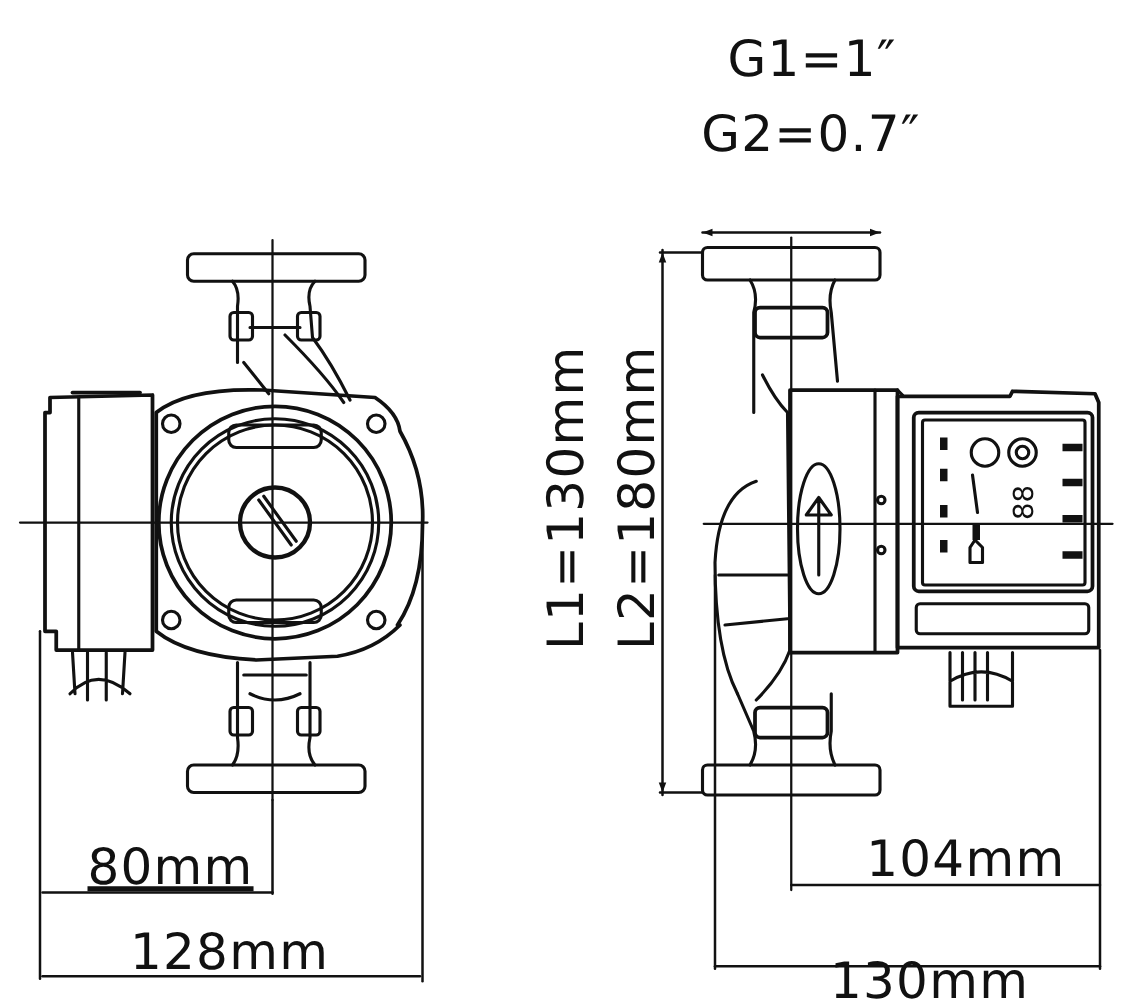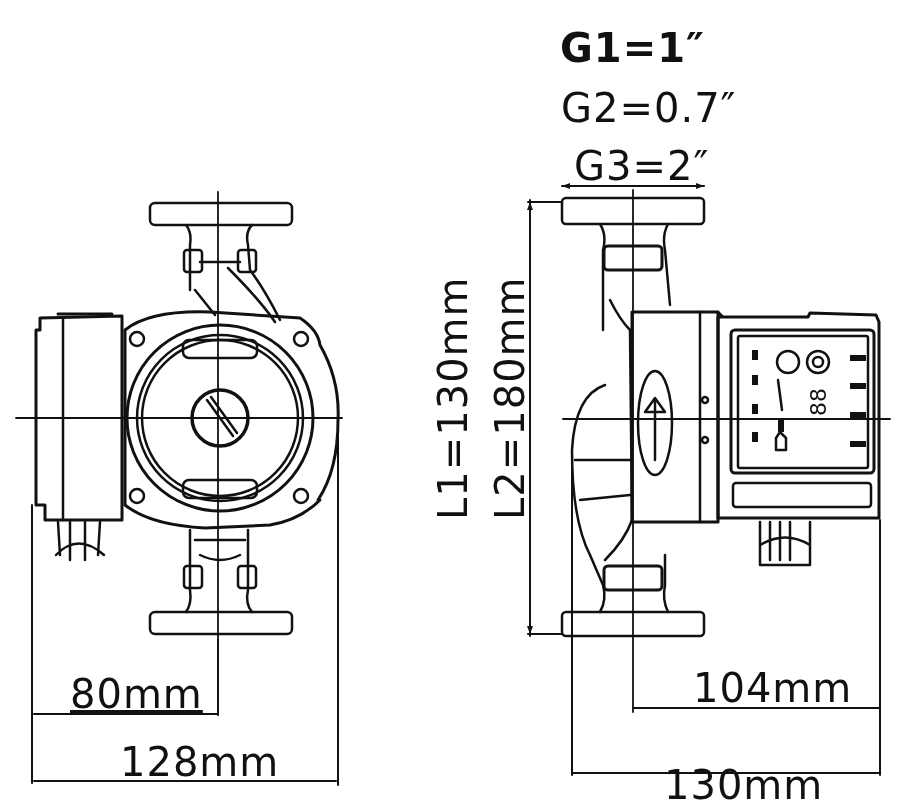--- a/index.html
+++ b/index.html
@@ -136,25 +136,24 @@
 
       <g fill="#111" stroke="none">
         <path d="M562 186 l8 -3 l0 6 z"></path>
         <path d="M704 186 l-8 -3 l0 6 z"></path>
         <path d="M530 202 l-3 8 l6 0 z"></path>
         <path d="M530 634 l-3 -8 l6 0 z"></path>
       </g>
     </g>
   </svg>
 
-  <div class="dimtext" style="left:560px; top:28px;font-weight:bold;">G1=1″</div>
+  <div class="dimtext" style="left:582px; top:28px;">G1=1″</div>
   <div class="dimtext" style="left:561px; top:88px;">G2=0.7″</div>
-  <div class="dimtext" style="left:574px; top:146px;">G3=2″</div>
 
   <div class="dimtext" style="left:70px; top:674px;text-decoration:underline;">80mm</div>
-  <div class="dimtext" style="left:120px; top:742px;text-align:right;">128mm</div>
+  <div class="dimtext" style="left:104px; top:742px;text-align:right;">128mm</div>
 
   <div class="dimtext vert" style="left:433px; top:520px;">L1=130mm</div>
   <div class="dimtext vert" style="left:490px; top:520px;">L2=180mm</div>
   <div class="dimtext" style="left:693px; top:668px;">104mm</div>
   <div class="dimtext" style="left:664px; top:733px;margin-top:32px;">130mm</div>
 
 </div>
 
 </body></html>

